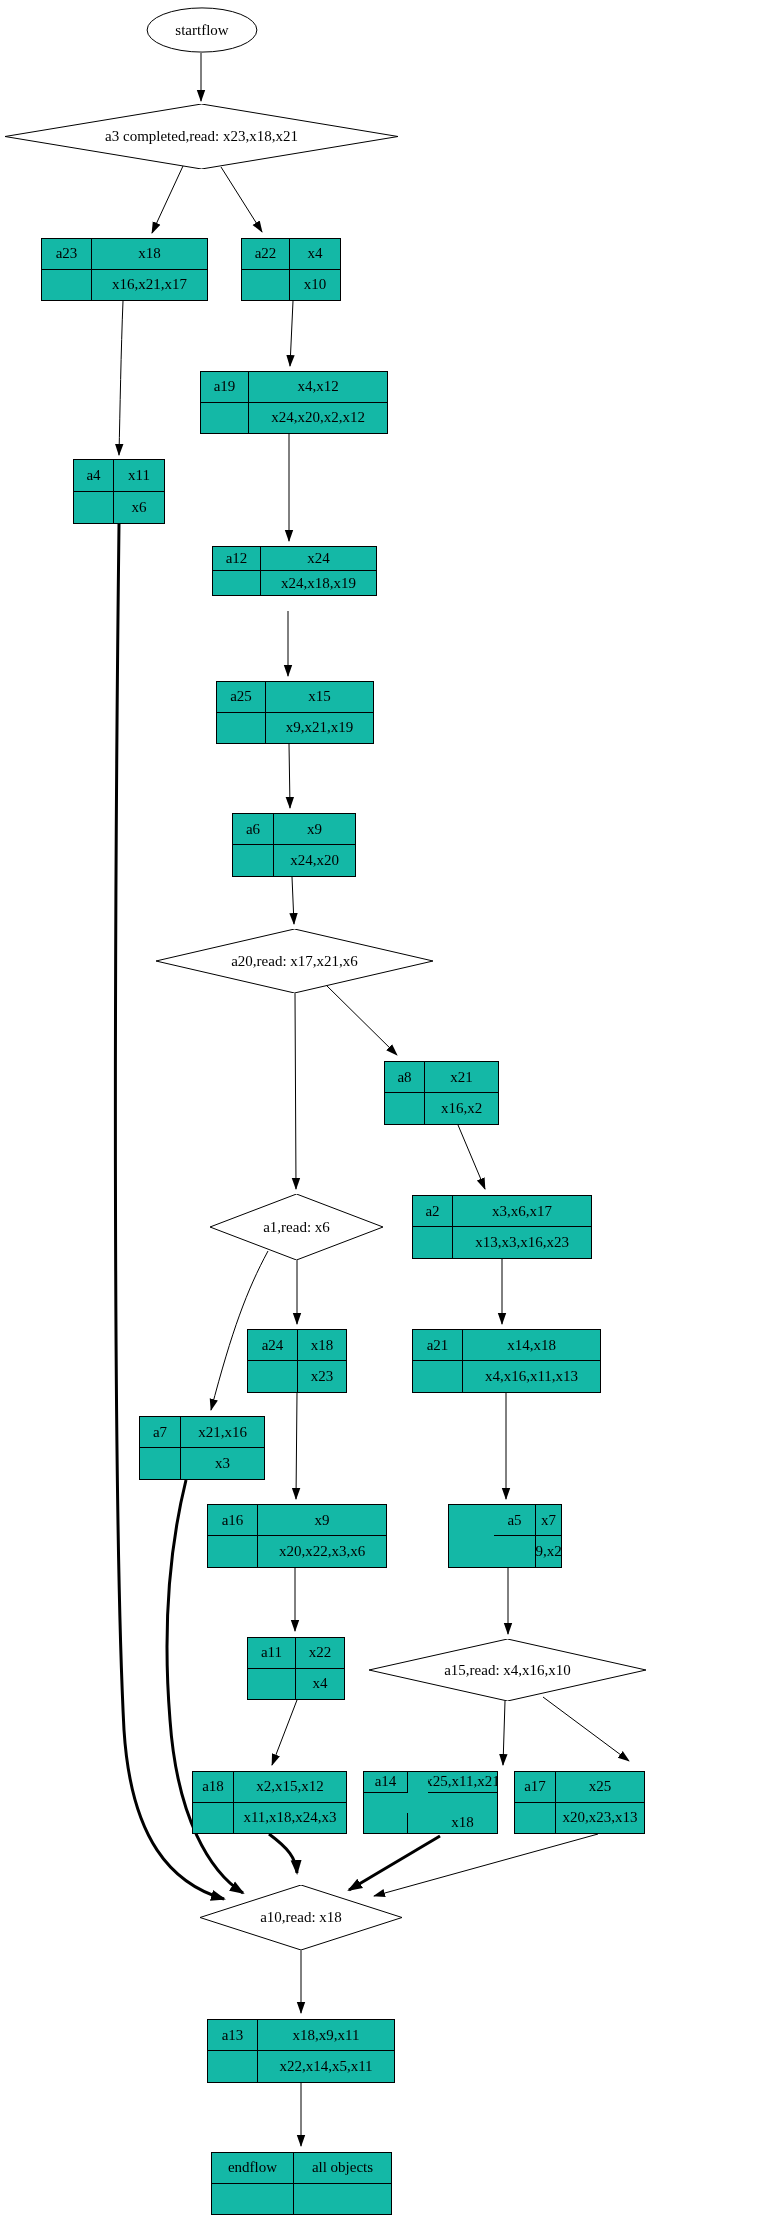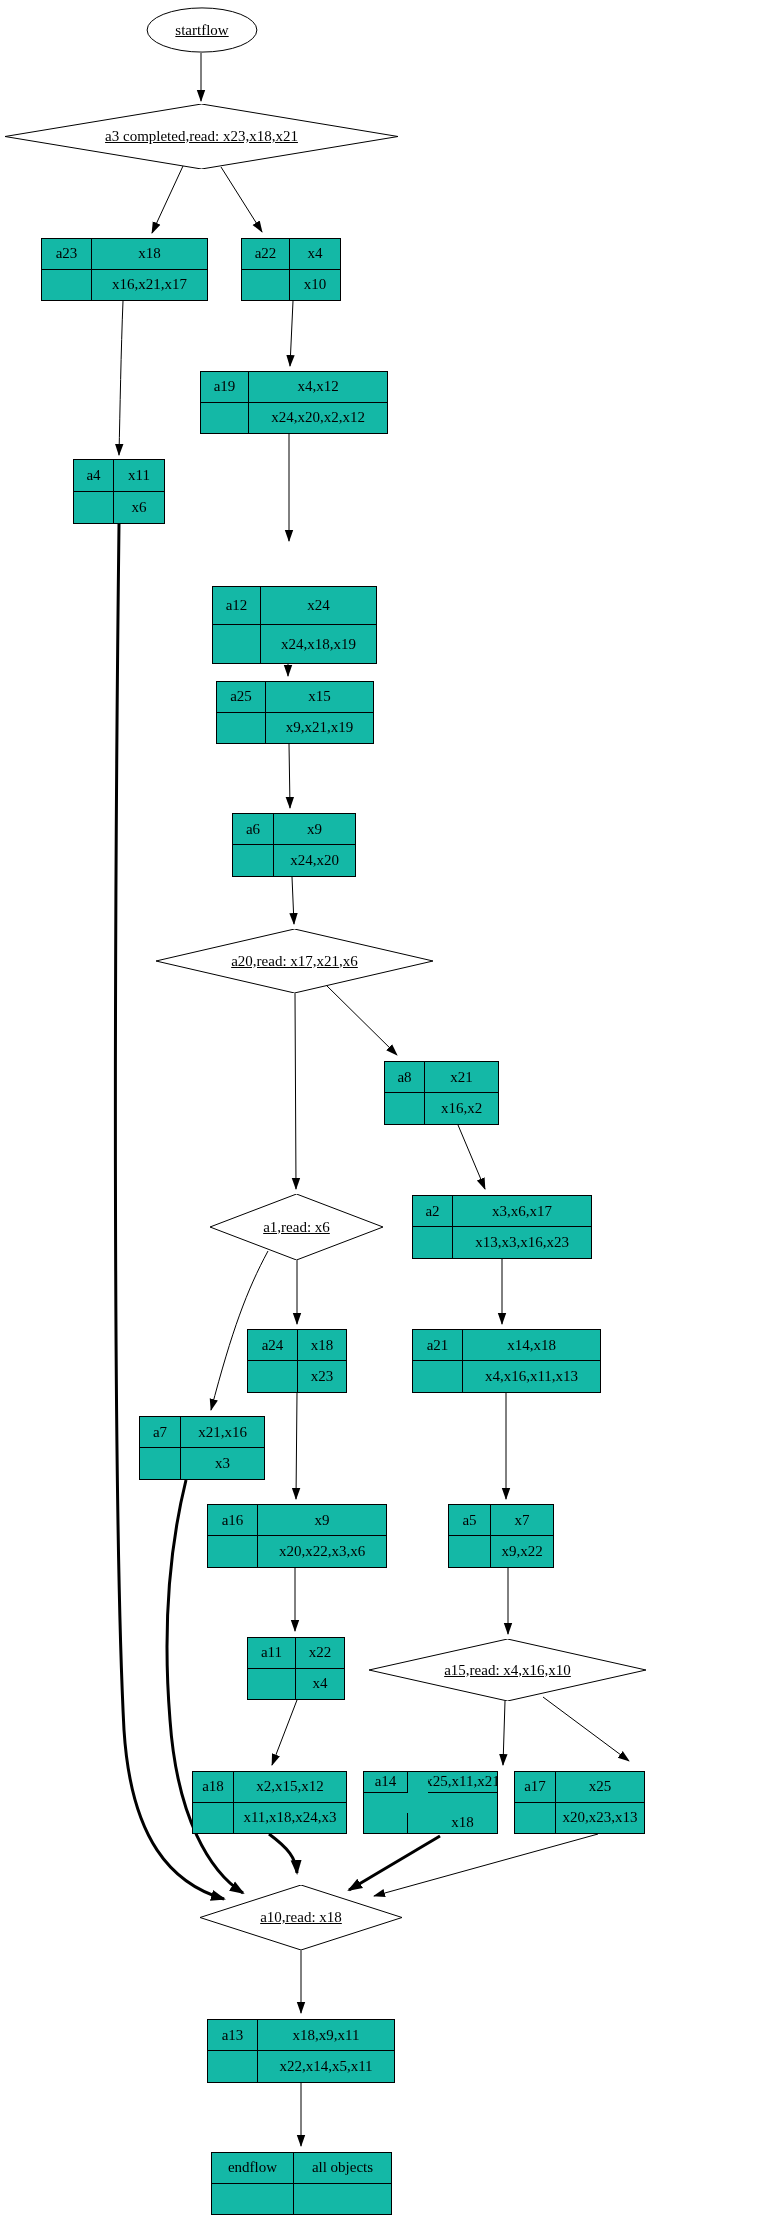--- a/index.html
+++ b/index.html
@@ -8,21 +8,21 @@
   #edges{position:absolute;left:0;top:0;width:774px;height:2221px;}
   .node{position:absolute;box-sizing:border-box;}
   .record{background:#14b8a6;border:1px solid #000;display:grid;grid-template-rows:1fr 1fr;}
   .record .c{display:flex;align-items:center;justify-content:center;overflow:hidden;white-space:nowrap;}
   .record .rn{border-right:1px solid #000;border-bottom:1px solid #000;}
   .record .rt{border-bottom:1px solid #000;}
   .record .re{border-right:1px solid #000;}
   .shape{position:absolute;left:0;top:0;width:100%;height:100%;}
   .shape svg{display:block;width:100%;height:100%;}
   .dlabel{position:absolute;left:0;top:0;width:100%;height:100%;
-          display:flex;align-items:center;justify-content:center;white-space:nowrap;text-decoration:underline;}
+          display:flex;align-items:center;justify-content:center;white-space:nowrap;}
   path.edge{fill:none;stroke:#000;stroke-width:1;}
   path.edge.bold{stroke-width:3;}
 </style>
 </head>
 <body>
 
 <div id="canvas">
 
   <svg id="edges" xmlns="http://www.w3.org/2000/svg">
     <defs>
@@ -139,21 +139,21 @@
     <span class="c">x24,x20,x2,x12</span>
   </div>
 
   <div class="node record" style="left:73px;top:459px;width:92px;height:65px;grid-template-columns:40px 1fr;">
     <span class="c rn">a4</span>
     <span class="c rt">x11</span>
     <span class="c re"></span>
     <span class="c">x6</span>
   </div>
 
-  <div class="node record" style="left:212px;top:546px;width:165px;height:78px;grid-template-columns:48px 1fr;margin-top:40px;">
+  <div class="node record" style="left:212px;top:546px;width:165px;height:50px;grid-template-columns:48px 1fr;">
     <span class="c rn">a12</span>
     <span class="c rt">x24</span>
     <span class="c re"></span>
     <span class="c">x24,x18,x19</span>
   </div>
 
   <div class="node record" style="left:216px;top:681px;width:158px;height:63px;grid-template-columns:49px 1fr;">
     <span class="c rn">a25</span>
     <span class="c rt">x15</span>
     <span class="c re"></span>
@@ -202,21 +202,21 @@
     <span class="c">x3</span>
   </div>
 
   <div class="node record" style="left:207px;top:1504px;width:180px;height:64px;grid-template-columns:50px 1fr;">
     <span class="c rn">a16</span>
     <span class="c rt">x9</span>
     <span class="c re"></span>
     <span class="c">x20,x22,x3,x6</span>
   </div>
 
-  <div class="node record" style="left:448px;top:1504px;width:106px;height:64px;grid-template-columns:42px 1fr;">
+  <div class="node record" style="left:448px;top:1504px;width:114px;height:64px;grid-template-columns:42px 1fr;padding-left:45px;">
     <span class="c rn">a5</span>
     <span class="c rt">x7</span>
     <span class="c re"></span>
     <span class="c">x9,x22</span>
   </div>
 
   <div class="node record" style="left:247px;top:1637px;width:98px;height:63px;grid-template-columns:48px 1fr;">
     <span class="c rn">a11</span>
     <span class="c rt">x22</span>
     <span class="c re"></span>

